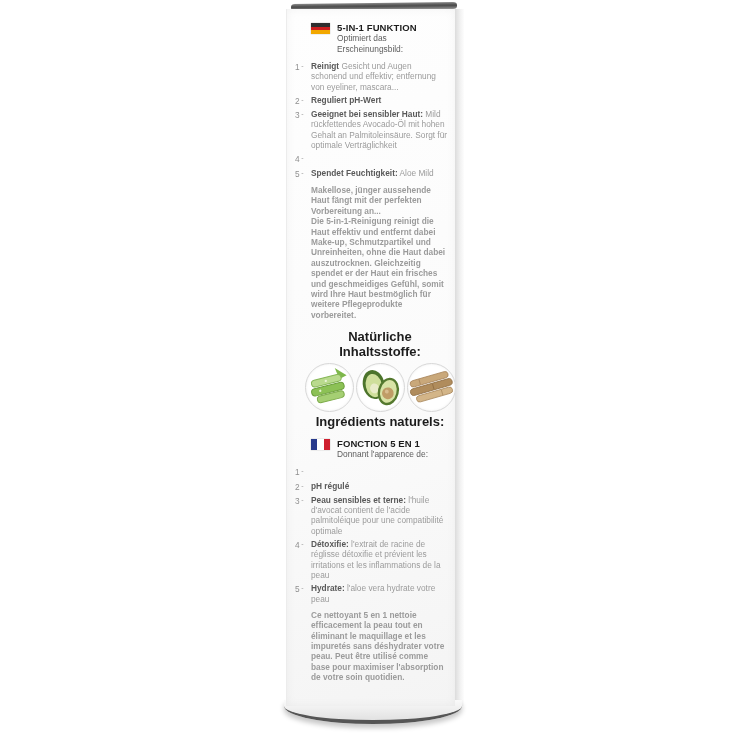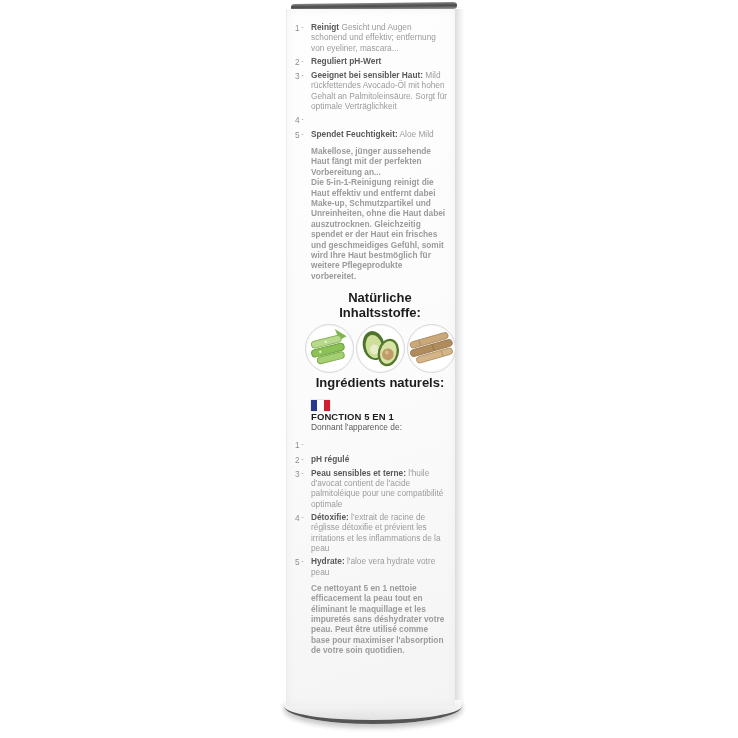--- a/index.html
+++ b/index.html
@@ -54,34 +54,45 @@
   .itext b{color:#595959;font-weight:bold;}
   .para{font-size:8.3px;color:#9b9b9b;line-height:10.4px;white-space:pre-line;margin-top:6px;font-weight:bold;}
   .ing-label{font-size:13px;font-weight:bold;color:#1c1c1c;text-align:center;margin-top:9px;}
   .circles{display:flex;justify-content:center;gap:2px;margin-top:4px;}
   .circle{
     width:47px;height:47px;border-radius:50%;background:#ffffff;
     border:1px solid #d7d7d7;overflow:hidden;flex:0 0 auto;
     box-shadow:inset 0 0 3px rgba(0,0,0,.06);
   }
   .circle svg{display:block;width:100%;height:100%;}
-  .mt8{margin-top:9px;flex-direction:column;}
+  .mt8{margin-top:9px;}
 </style>
 </head>
 <body>
 
 <div class="scene">
 
   <div class="box-top-edge"></div>
   <div class="box-right-face"></div>
   <div class="box-bottom-curve"></div>
 
   <div class="box">
     <div class="content">
 
+      <div class="sec-header">
+        <div class="flag horiz">
+          <div style="background: rgb(46, 46, 46);"></div>
+          <div style="background: rgb(204, 31, 31);"></div>
+          <div style="background: rgb(242, 168, 0);"></div>
+        </div>
+        <div class="htext">
+          <div class="h-title">5-IN-1 FUNKTION</div>
+          <div class="h-sub">Optimiert das Erscheinungsbild:</div>
+        </div>
+      </div>
 
       <div class="list">
         <div class="item">
           <span class="num"><span>1</span><span class="tick">-</span></span>
           <span class="itext"><b>Reinigt</b><span> Gesicht und Augen schonend und effektiv; entfernung von eyeliner, mascara...</span></span>
         </div>
         <div class="item">
           <span class="num"><span>2</span><span class="tick">-</span></span>
           <span class="itext"><b>Reguliert pH-Wert</b><span></span></span>
         </div>

